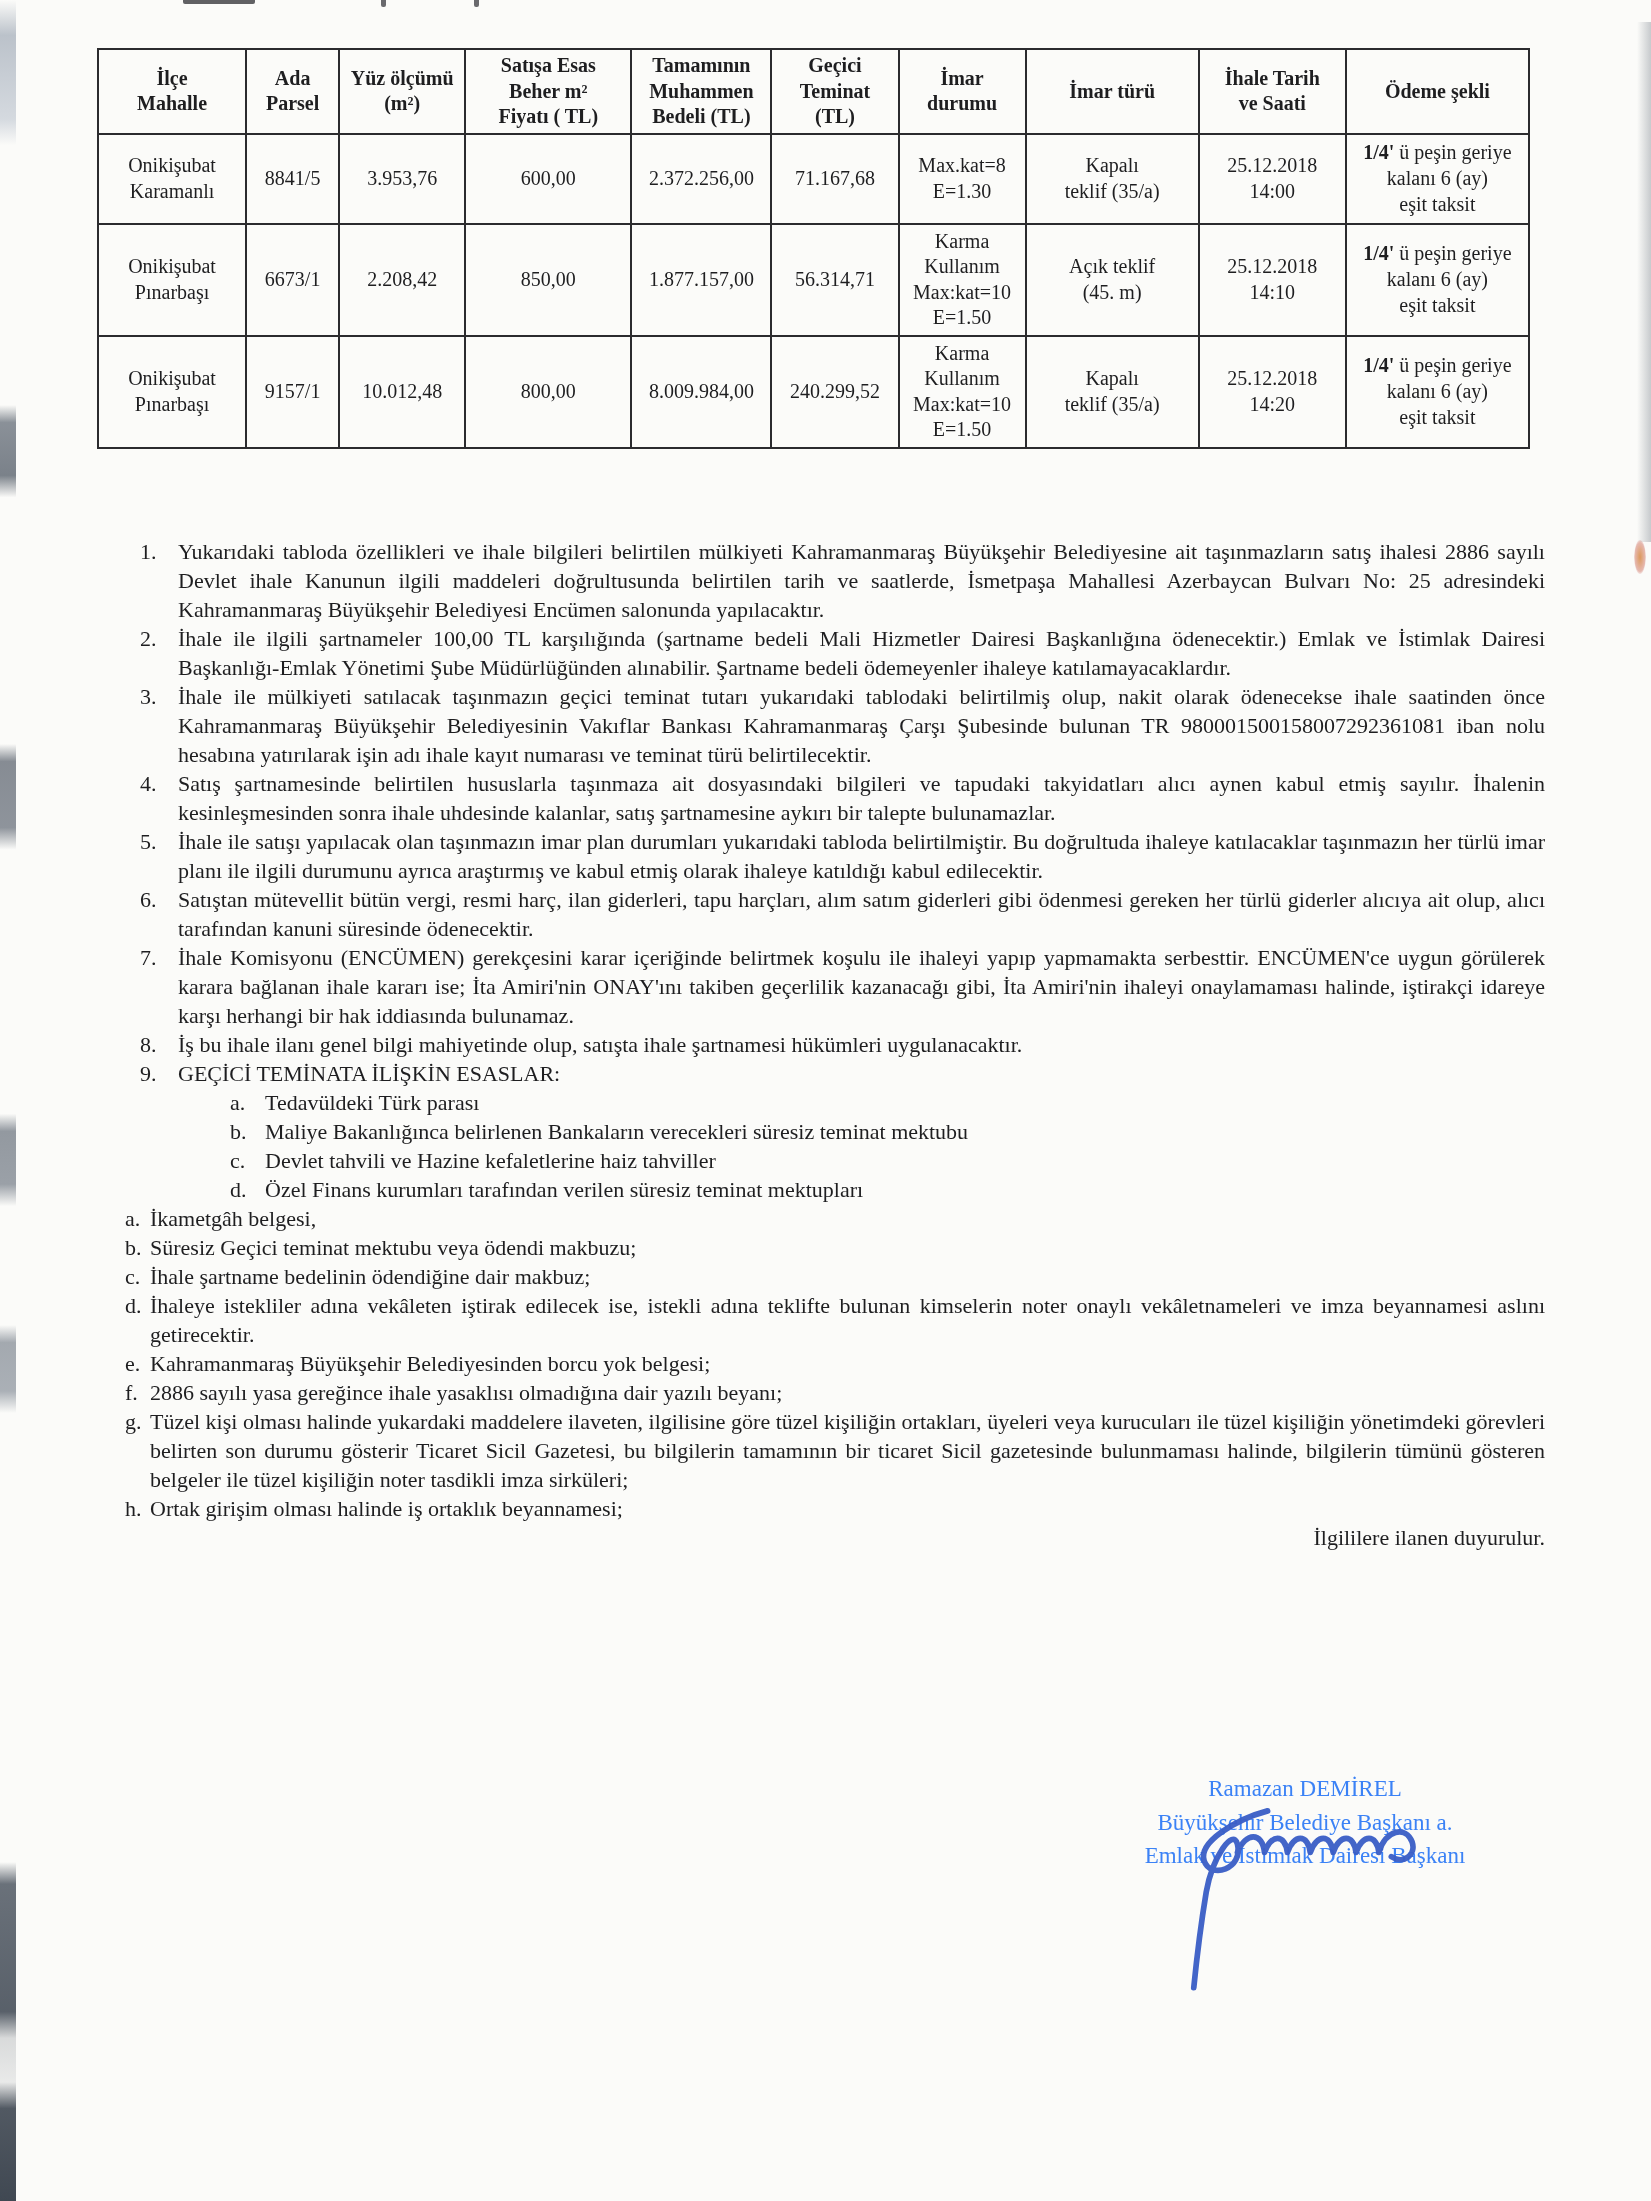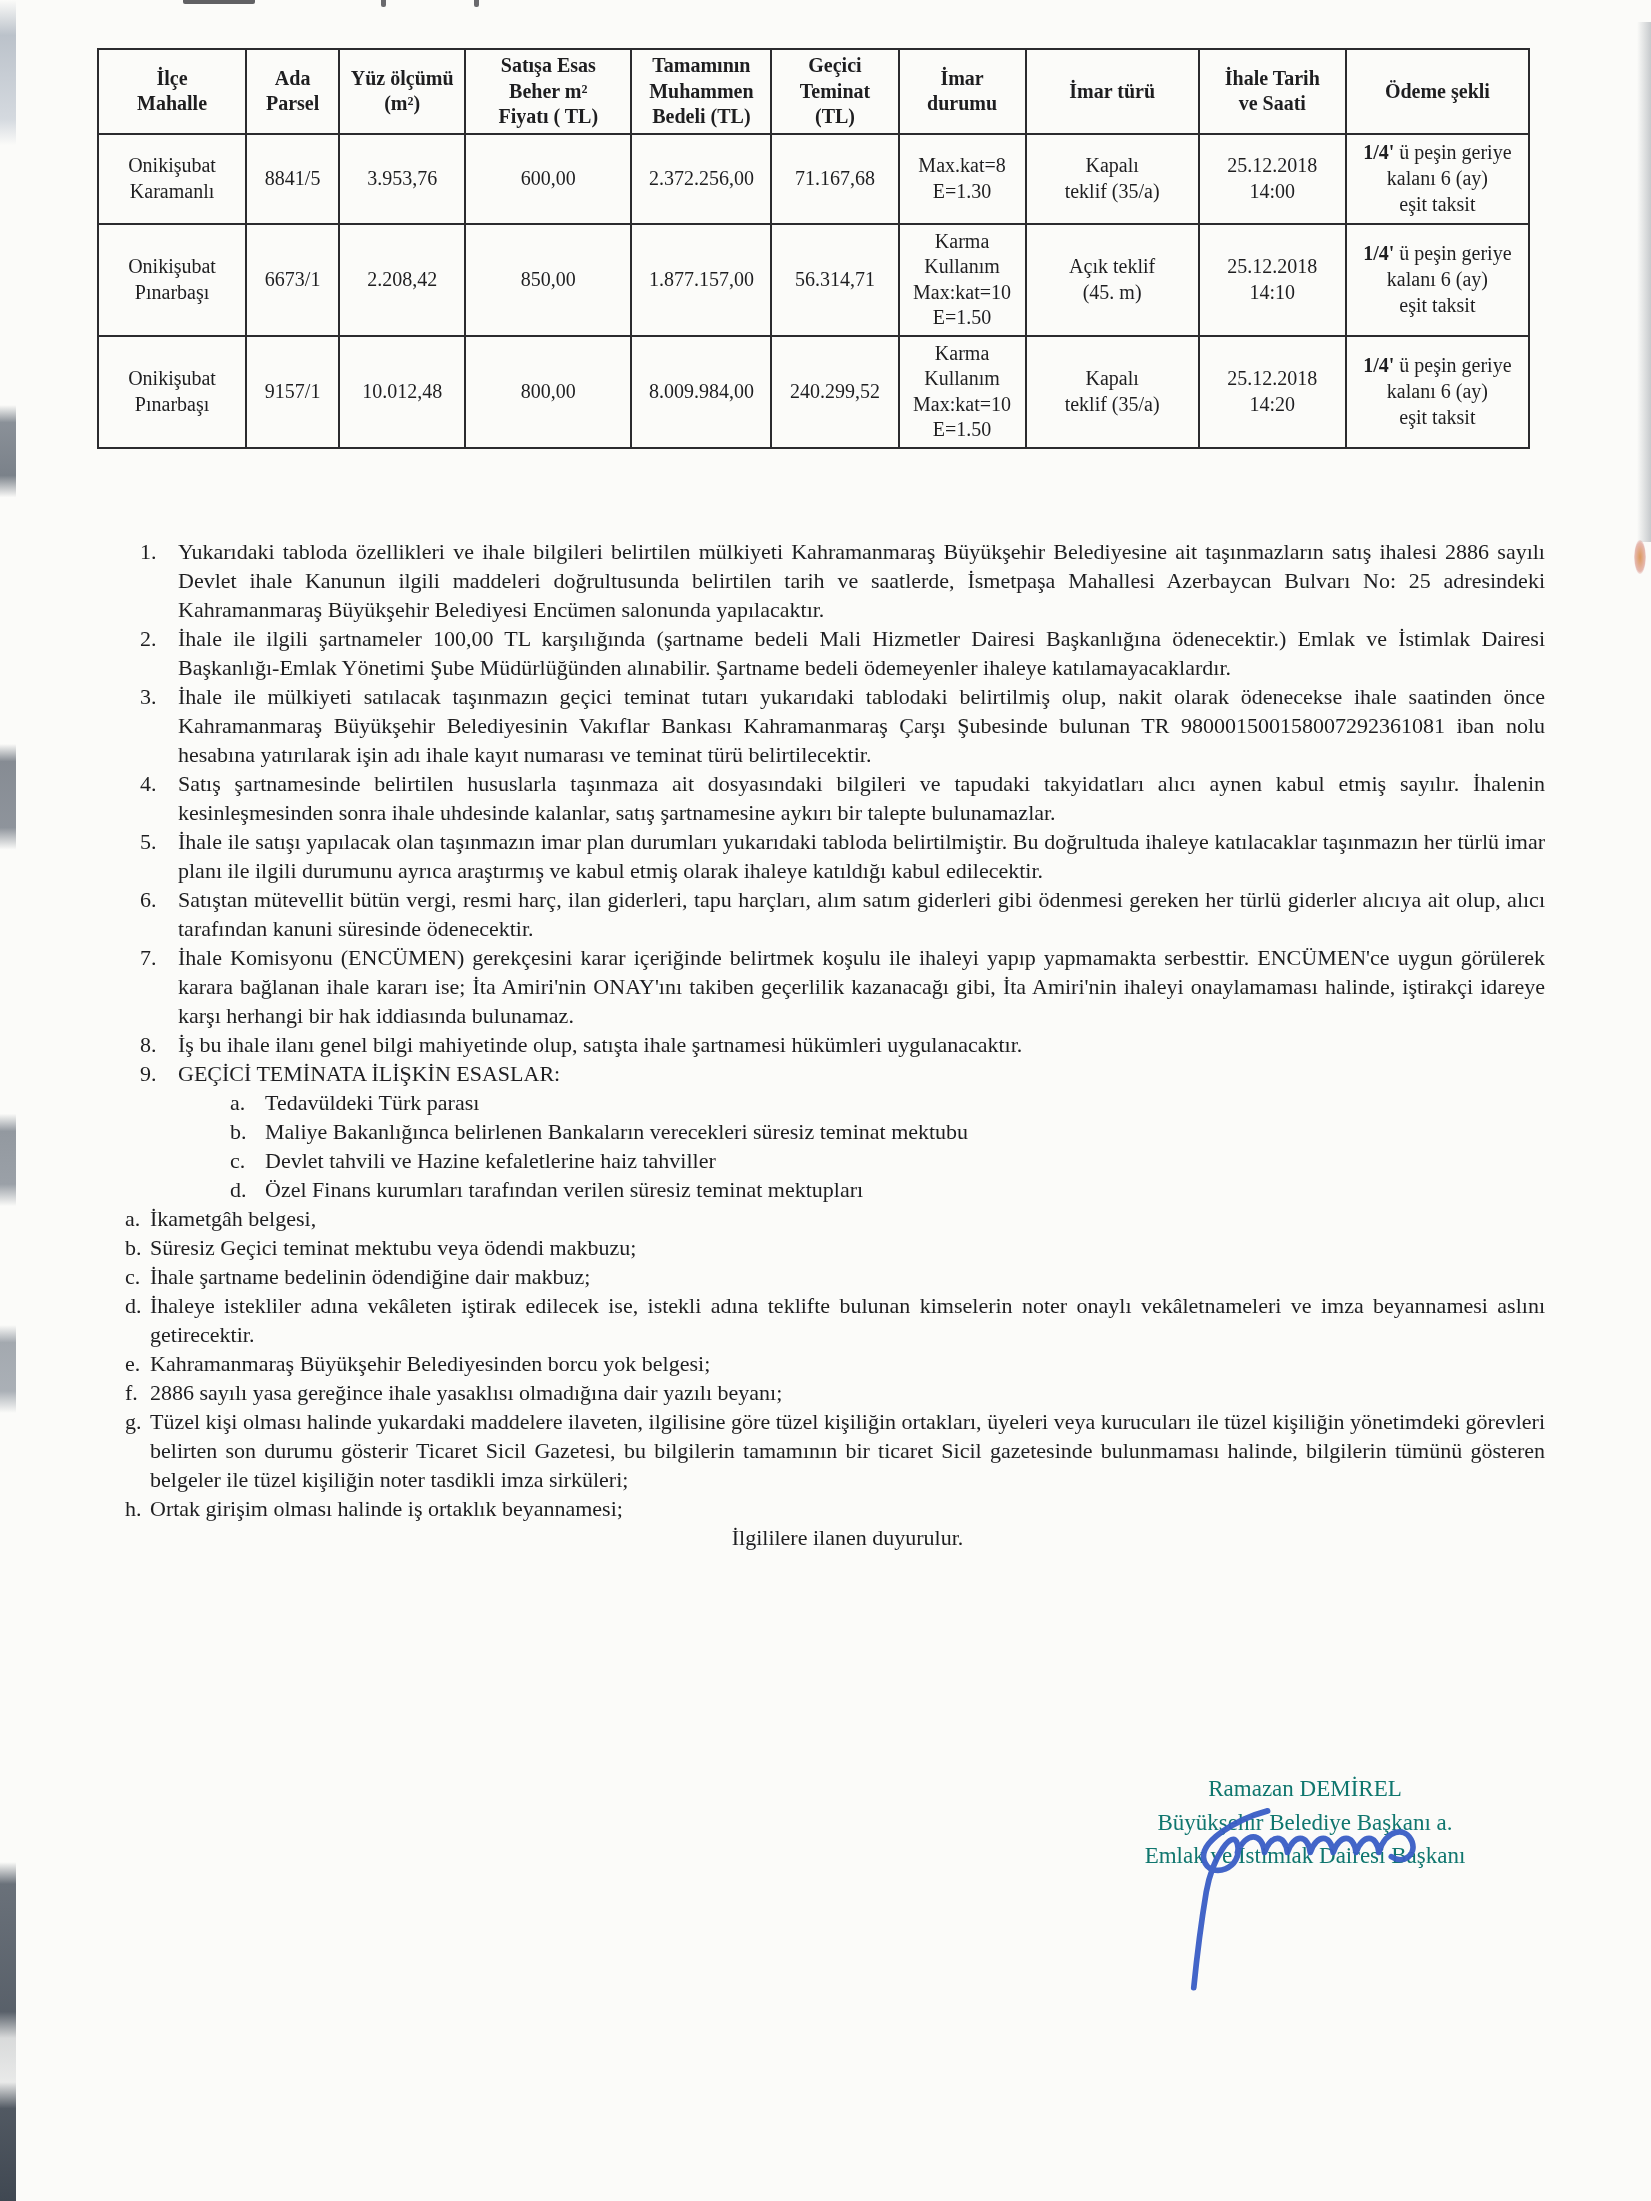--- a/index.html
+++ b/index.html
@@ -36,25 +36,25 @@
   
   .docbody{position:absolute;left:123px;top:537px;width:1422px;font-size:22px;line-height:29px;}
   .item{display:flex;align-items:flex-start;}
   .item .mk{flex:0 0 38px;}
   .item .tx{flex:1;text-align:justify;}
   .item.std{padding-left:17px;}
   .item.s9{padding-left:107px;} .item.s9 .mk{flex:0 0 35px;}
   .item.s10{padding-left:2px;}  .item.s10 .mk{flex:0 0 25px;}
   .item.big{padding-left:0;}    .item.big .mk{flex:0 0 30px;}
   .cont{margin-left:27px;text-align:justify;}
-  .closing{margin-left:27px;text-align:center;}
+  .closing{margin-left:27px;text-align:right;}
 
   
   .sig{position:absolute;left:1095px;top:1772px;width:420px;text-align:center;
-       font-size:23px;line-height:33.5px;color:#0f766e;}
+       font-size:23px;line-height:33.5px;color:#3b82f6;}
   svg.sign{position:absolute;left:1148px;top:1788px;width:312px;height:208px;overflow:visible;}
 </style>
 </head>
 <body>
 
 <div class="page">
 
   <div class="scan-left"></div>
   <div class="scan-right"></div>
   <div class="smudge"></div>

